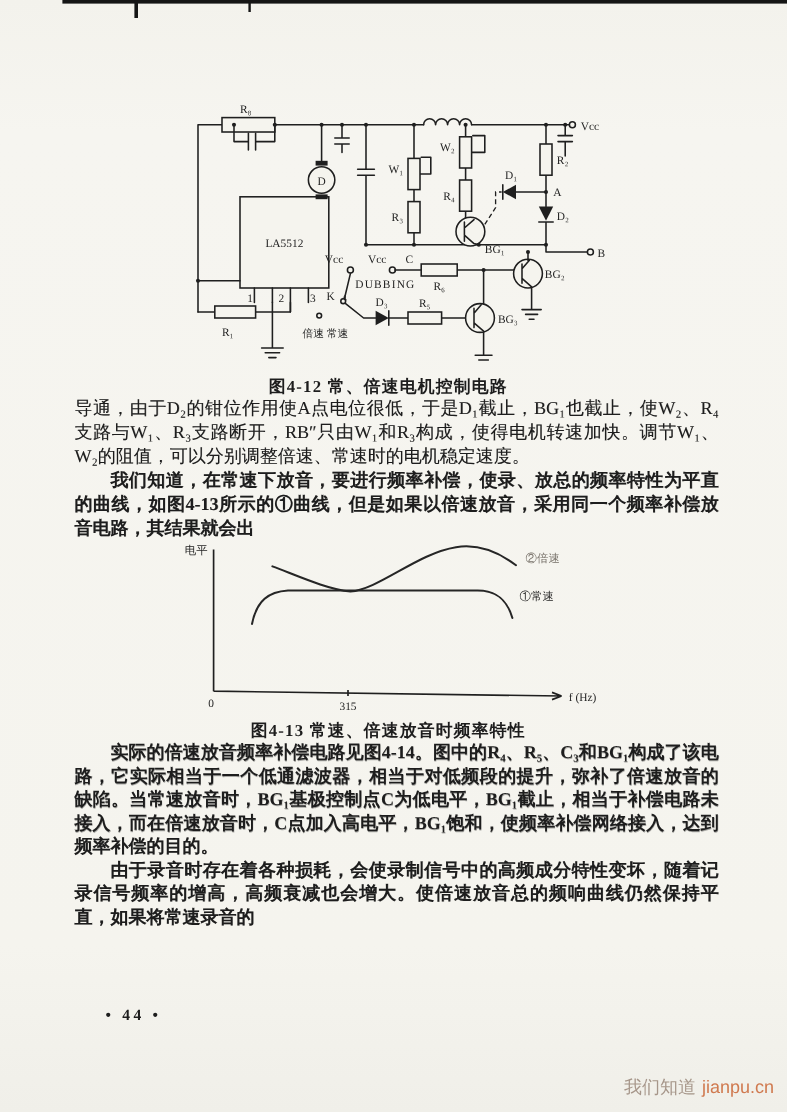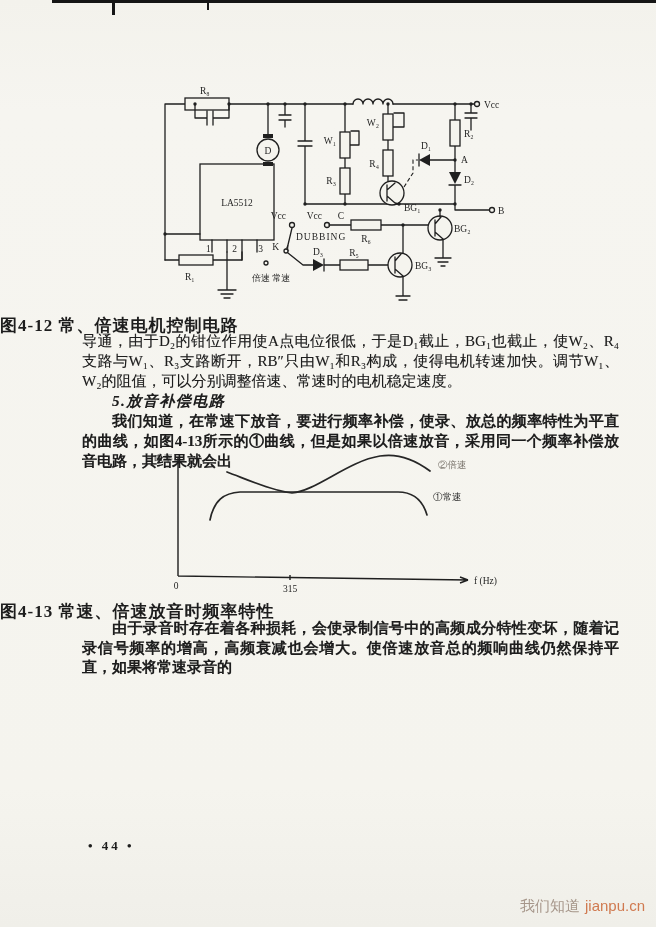--- a/index.html
+++ b/index.html
@@ -9,26 +9,26 @@
     font-family:"Liberation Serif","DejaVu Serif",serif;color:#1d1d1d;
   }
   .topline{position:absolute;top:0;left:52px;width:604px;height:3px;background:#151515;}
   .tick{position:absolute;background:#151515;}
   .tick1{left:112px;top:0;width:3px;height:15px;}
   .tick2{left:207px;top:0;width:2px;height:10px;}
 
   .fig-circuit{position:absolute;left:155px;top:84px;width:350px;height:228px;}
   .fig-chart{position:absolute;left:150px;top:448px;width:360px;height:150px;}
 
-  .caption{position:absolute;left:0;width:647px;text-align:left;
-    font-size:17px;font-weight:600;letter-spacing:1px;}
+  .caption{position:absolute;left:0;width:647px;text-align:center;
+    font-size:14px;font-weight:600;letter-spacing:1px;}
   .cap1{top:314px;}
   .cap2{top:600px;}
 
-  .textblock{position:absolute;left:62px;width:537px;font-size:15px;text-align:justify;margin-left:20px;}
+  .textblock{position:absolute;left:62px;width:537px;font-size:15px;text-align:justify;}
   .textblock p{margin:0;text-shadow:0.3px 0.3px 0.4px rgba(25,25,25,.35);}
   .tb1{top:331px;line-height:20px;}
   .tb2{top:619px;line-height:19.5px;}
   .indent{text-indent:2em;font-weight:bold;}
   .noindent{text-indent:0;}
   .heading{text-indent:2em;font-style:italic;font-weight:600;letter-spacing:1.5px;}
 
   .pagenum{position:absolute;left:88px;top:838px;font-size:13px;font-weight:700;letter-spacing:3px;}
 
   .watermark{position:absolute;left:520px;top:897px;font-size:15px;white-space:nowrap;
@@ -169,39 +169,39 @@
         <circle class="dot" cx="300" cy="120" r="1.7"></circle>
       <circle class="dot" cx="300" cy="76" r="1.7"></circle>
         <circle class="dot" cx="248" cy="141" r="1.7"></circle>
       <circle class="dot" cx="285" cy="126" r="1.7"></circle>
     </g>
   </svg>
   <div class="caption cap1">图4-12 常、倍速电机控制电路</div>
 
   <div class="textblock tb1">
     <p class="noindent">导通，由于D₂的钳位作用使A点电位很低，于是D₁截止，BG₁也截止，使W₂、R₄支路与W₁、R₃支路断开，RB″只由W₁和R₃构成，使得电机转速加快。调节W₁、W₂的阻值，可以分别调整倍速、常速时的电机稳定速度。</p>
-    <p class="heading">5.放音补偿电路</p>
     <p class="indent">我们知道，在常速下放音，要进行频率补偿，使录、放总的频率特性为平直的曲线，如图4-13所示的①曲线，但是如果以倍速放音，采用同一个频率补偿放音电路，其结果就会出</p>
   </div>
 
   <svg class="fig-chart" viewBox="0 0 360 150">
     <text x="4" y="14" font-size="10.5">电平</text>
     <path class="axis" d="M28 10 V128 M28 128 L318 132 M318 132 L310 129 M318 132 L310 135"></path>
     <text x="324" y="136" font-size="10">f (Hz)</text>
     <text x="26" y="141" text-anchor="middle" font-size="9.5">0</text>
     <path class="axis" d="M140 127 V132"></path>
     <text x="140" y="144" text-anchor="middle" font-size="10">315</text>
     <path class="curve" d="M60 72 C64 52 74 45 90 44 H248 C262 44 272 50 277 67"></path>
     <path class="curve" d="M77 24 C96 31 122 43 142 45 C166 43 198 13 230 8 C248 5 264 11 280 23"></path>
     <text x="288" y="20" font-size="10" class="faint">②倍速</text>
     <text x="283" y="52" font-size="10">①常速</text>
   </svg>
   <div class="caption cap2">图4-13 常速、倍速放音时频率特性</div>
 
   <div class="textblock tb2">
+    <p class="indent">实际的倍速放音频率补偿电路见图4-14。图中的R₄、R₅、C₃和BG₁构成了该电路，它实际相当于一个低通滤波器，相当于对低频段的提升，弥补了倍速放音的缺陷。当常速放音时，BG₁基极控制点C为低电平，BG₁截止，相当于补偿电路未接入，而在倍速放音时，C点加入高电平，BG₁饱和，使频率补偿网络接入，达到频率补偿的目的。</p>
     <p class="indent">由于录音时存在着各种损耗，会使录制信号中的高频成分特性变坏，随着记录信号频率的增高，高频衰减也会增大。使倍速放音总的频响曲线仍然保持平直，如果将常速录音的</p>
   </div>
 
   <div class="pagenum">• 44 •</div>
 
   <div class="watermark">
     <span class="wm-site">我们知道</span><span class="wm-domain">jianpu.cn</span>
   </div>
 
 </div>

